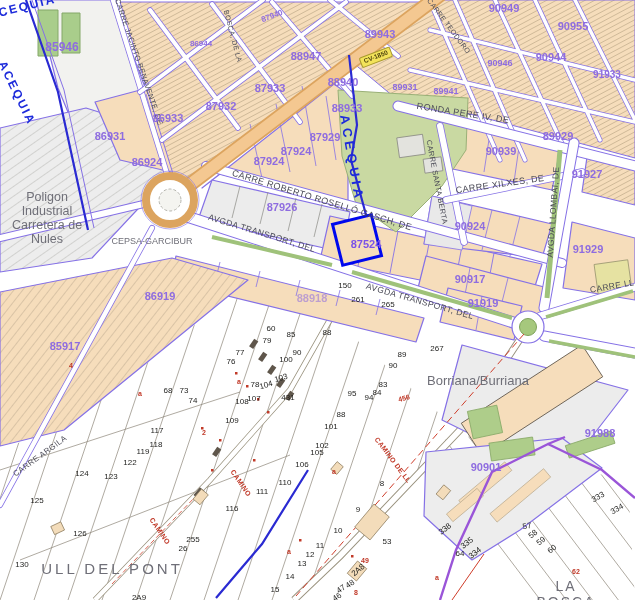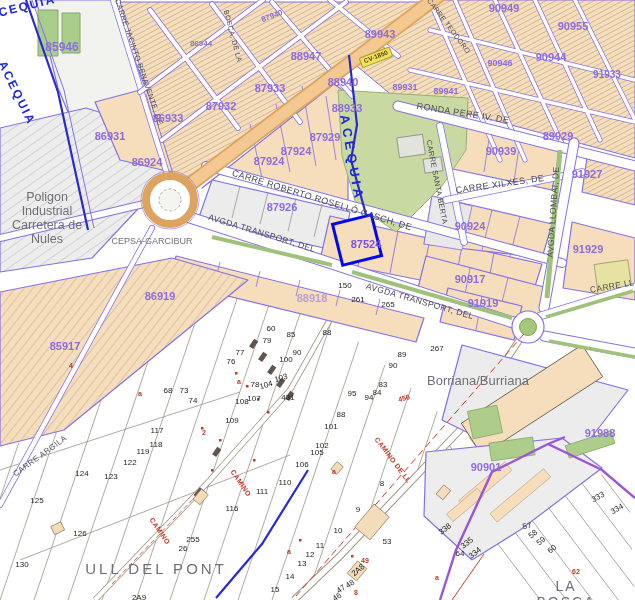--- a/index.html
+++ b/index.html
@@ -256,21 +256,21 @@
       <span class="lbl street" style="left: 40px; top: 456px; transform: translate(-50%, -50%) rotate(-36deg); font-size: 8px;">CARRE ARGILA</span>
       <span class="lbl street red" style="left: 160px; top: 531px; transform: translate(-50%, -50%) rotate(56deg); font-size: 7px;">CAMINO</span>
       <span class="lbl street red" style="left: 241px; top: 483px; transform: translate(-50%, -50%) rotate(56deg); font-size: 7px;">CAMINO</span>
       <span class="lbl street red" style="left: 393px; top: 460px; transform: translate(-50%, -50%) rotate(53deg); font-size: 7px;">CAMINO DE LL</span>
       <span class="lbl area" style="left: 47px; top: 218px; transform: translate(-50%, -50%) rotate(0deg); font-size: 12.5px;">Poligon
 Industrial
 Carretera de
 Nules</span>
       <span class="lbl area" style="left: 152px; top: 241px; transform: translate(-50%, -50%) rotate(0deg); font-size: 9px;">CEPSA-GARCIBUR</span>
       <span class="lbl area" style="left: 478px; top: 381px; transform: translate(-50%, -50%) rotate(0deg); font-size: 13px;">Borriana/Burriana</span>
-      <span class="lbl area" style="left: 112px; top: 569px; transform: translate(-50%, -50%) rotate(0deg); font-size: 15px; letter-spacing: 3px; margin-left: 44px;">ULL DEL PONT</span>
+      <span class="lbl area" style="left: 112px; top: 569px; transform: translate(-50%, -50%) rotate(0deg); font-size: 15px; letter-spacing: 3px;">ULL DEL PONT</span>
       <span class="lbl area" style="left: 566px; top: 595px; transform: translate(-50%, -50%) rotate(0deg); font-size: 14px; letter-spacing: 2px;">LA BOSCA</span>
       <span class="lbl parcel" style="left: 62px; top: 47px; transform: translate(-50%, -50%) rotate(0deg); font-size: 12px;">85946</span>
       <span class="lbl parcel" style="left: 110px; top: 136px; transform: translate(-50%, -50%) rotate(0deg);">86931</span>
       <span class="lbl parcel" style="left: 168px; top: 118px; transform: translate(-50%, -50%) rotate(0deg);">86933</span>
       <span class="lbl parcel" style="left: 147px; top: 162px; transform: translate(-50%, -50%) rotate(0deg);">86924</span>
       <span class="lbl parcel" style="left: 272px; top: 16px; transform: translate(-50%, -50%) rotate(-20deg); font-size: 8px;">87940</span>
       <span class="lbl parcel" style="left: 201px; top: 43px; transform: translate(-50%, -50%) rotate(0deg); font-size: 8px;">86944</span>
       <span class="lbl parcel" style="left: 221px; top: 106px; transform: translate(-50%, -50%) rotate(0deg);">87932</span>
       <span class="lbl parcel" style="left: 270px; top: 88px; transform: translate(-50%, -50%) rotate(0deg);">87933</span>
       <span class="lbl parcel" style="left: 306px; top: 56px; transform: translate(-50%, -50%) rotate(0deg);">88947</span>

